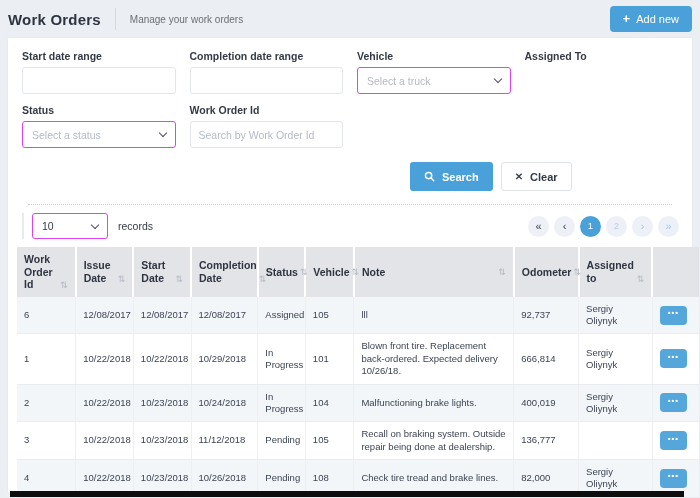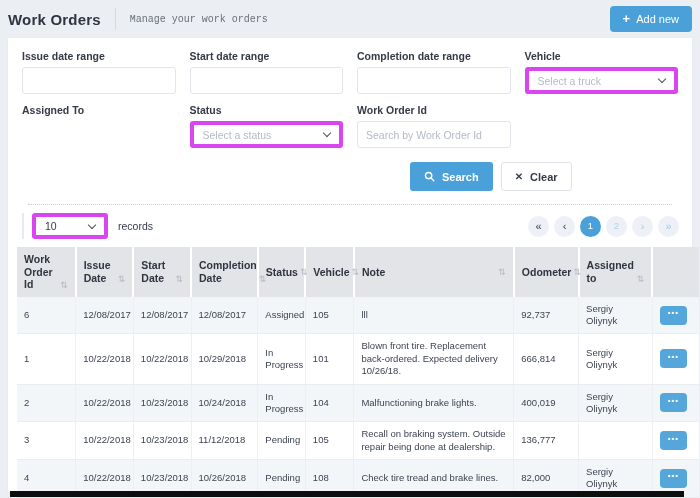--- a/index.html
+++ b/index.html
@@ -3,38 +3,38 @@
 <meta charset="utf-8">
 <style>
   * { margin:0; padding:0; box-sizing:border-box; }
   html,body { width:700px; height:498px; overflow:hidden;
     font-family:"Liberation Sans", sans-serif; background:#ebeef3; color:#383e4a; position:relative; }
 
   
   .top-header { height:38px; display:flex; align-items:center; padding:0 8px; }
   .page-title { font-size:15px; font-weight:bold; color:#2f3540; letter-spacing:.2px; }
   .title-divider { width:1px; height:22px; background:#d4d9e1; margin:0 14px; }
-  .page-subtitle { font-size:10px; color:#6a7076;font-family:Liberation Mono, monospace; }
+  .page-subtitle { font-size:10px; color:#6a7076; }
   .add-new-btn { margin-left:auto; background:#4aa0d8; color:#fff; border:none; border-radius:4px;
     font-size:11px; padding:7px 13px; display:flex; align-items:center; gap:6px; cursor:pointer;
     font-family:inherit; }
   .add-new-btn .plus { font-size:13px; line-height:10px; font-weight:bold; }
 
   
   .card { margin:0 8px; background:#fff; height:454px; box-shadow:0 0 2px rgba(0,0,0,.05); }
 
   
   .filters { padding:12px 14px 0; }
   .filter-grid { display:grid; grid-template-columns:repeat(4,1fr); column-gap:14px; row-gap:10px; }
   .field { display:flex; flex-direction:column; }
   .field label { font-size:10.5px; font-weight:bold; color:#343a46; margin-bottom:5px; }
   .field input { height:27px; border:1px solid #e2e5eb; border-radius:3px; padding:0 8px;
     font-size:10.5px; color:#383e4a; outline:none; font-family:inherit; width:100%; background:#fff; }
   .field input::placeholder { color:#b4bac4; }
-  .select { height:27px; border:4px solid #d946ef; border-radius:3px; padding:0 9px;
+  .select { height:27px; border:1px solid #d946ef; border-radius:3px; padding:0 9px;
     display:flex; align-items:center; justify-content:space-between; font-size:10.5px;
     color:#b4bac4; background:#fff; cursor:pointer; }
   .select .sel-value { color:#b4bac4; }
   .chev { width:6px; height:6px; border-right:1.6px solid #4b515d; border-bottom:1.6px solid #4b515d;
     transform:rotate(45deg); margin-top:-3px; flex:none; }
 
   .filter-actions { display:flex; gap:8px; margin:14px 0 0 388px; }
   .btn-search { background:#4aa0d8; color:#fff; border:none; border-radius:3px; height:29px;
     padding:0 14px; font-size:11px; font-weight:bold; display:flex; align-items:center; gap:7px;
     cursor:pointer; font-family:inherit; }
@@ -90,24 +90,20 @@
     <span class="plus">+</span>
     <span>Add new</span>
   </button>
 </div>
 
 <div class="card">
 
   <div class="filters">
     <div class="filter-grid">
       <div class="field">
-        <label>Issue date range</label>
-        <input type="text" style="">
-      </div>
-      <div class="field">
         <label>Start date range</label>
         <input type="text" style="">
       </div>
       <div class="field">
         <label>Completion date range</label>
         <input type="text" style="">
       </div>
       <div class="field">
         <label>Vehicle</label>
         <div class="select">

